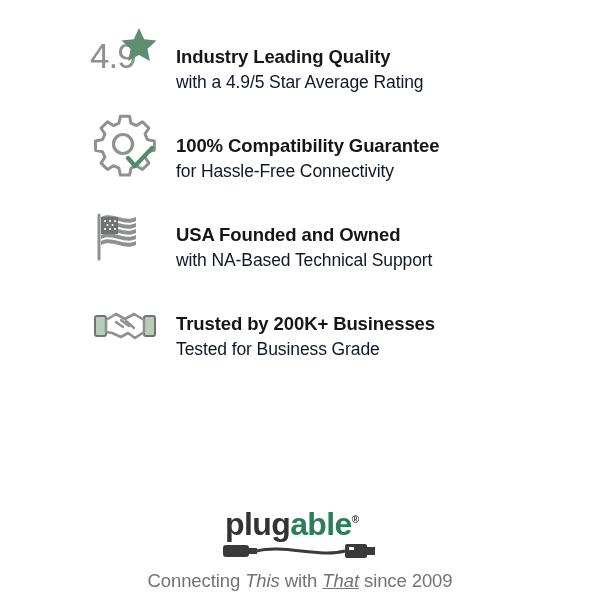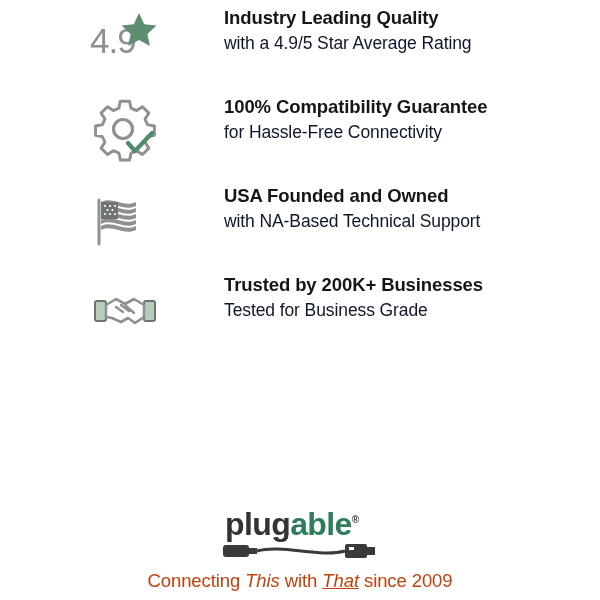--- a/index.html
+++ b/index.html
@@ -23,23 +23,22 @@
     box-sizing: border-box;
     padding: 6px 0 0 0;
   }
   .features {
     display: flex;
     flex-direction: column;
     padding-left: 88px;
   }
   .feature {
     display: flex;
-    align-items: flex-start;
+    align-items: flex-end;
     height: 89px;
-    gap: 48px;
   }
   .feature-icon {
     width: 74px;
     min-width: 74px;
     height: 74px;
     display: flex;
     align-items: center;
     justify-content: center;
   }
   .feature-text {
@@ -112,21 +111,21 @@
   }
   .logo-cable {
     position: absolute;
     left: 18px;
     top: 34px;
     width: 156px;
     height: 20px;
   }
   .tagline {
     font-size: 18.5px;
-    color: #c2410c;
+    color: #737373;
     letter-spacing: -0.1px;
     padding-bottom: 8px;
   }
   .tagline .ital { font-style: italic; }
   .tagline .und { text-decoration: underline; font-style: italic; }
 </style>
 </head>
 <body>
 
 <div class="page">

